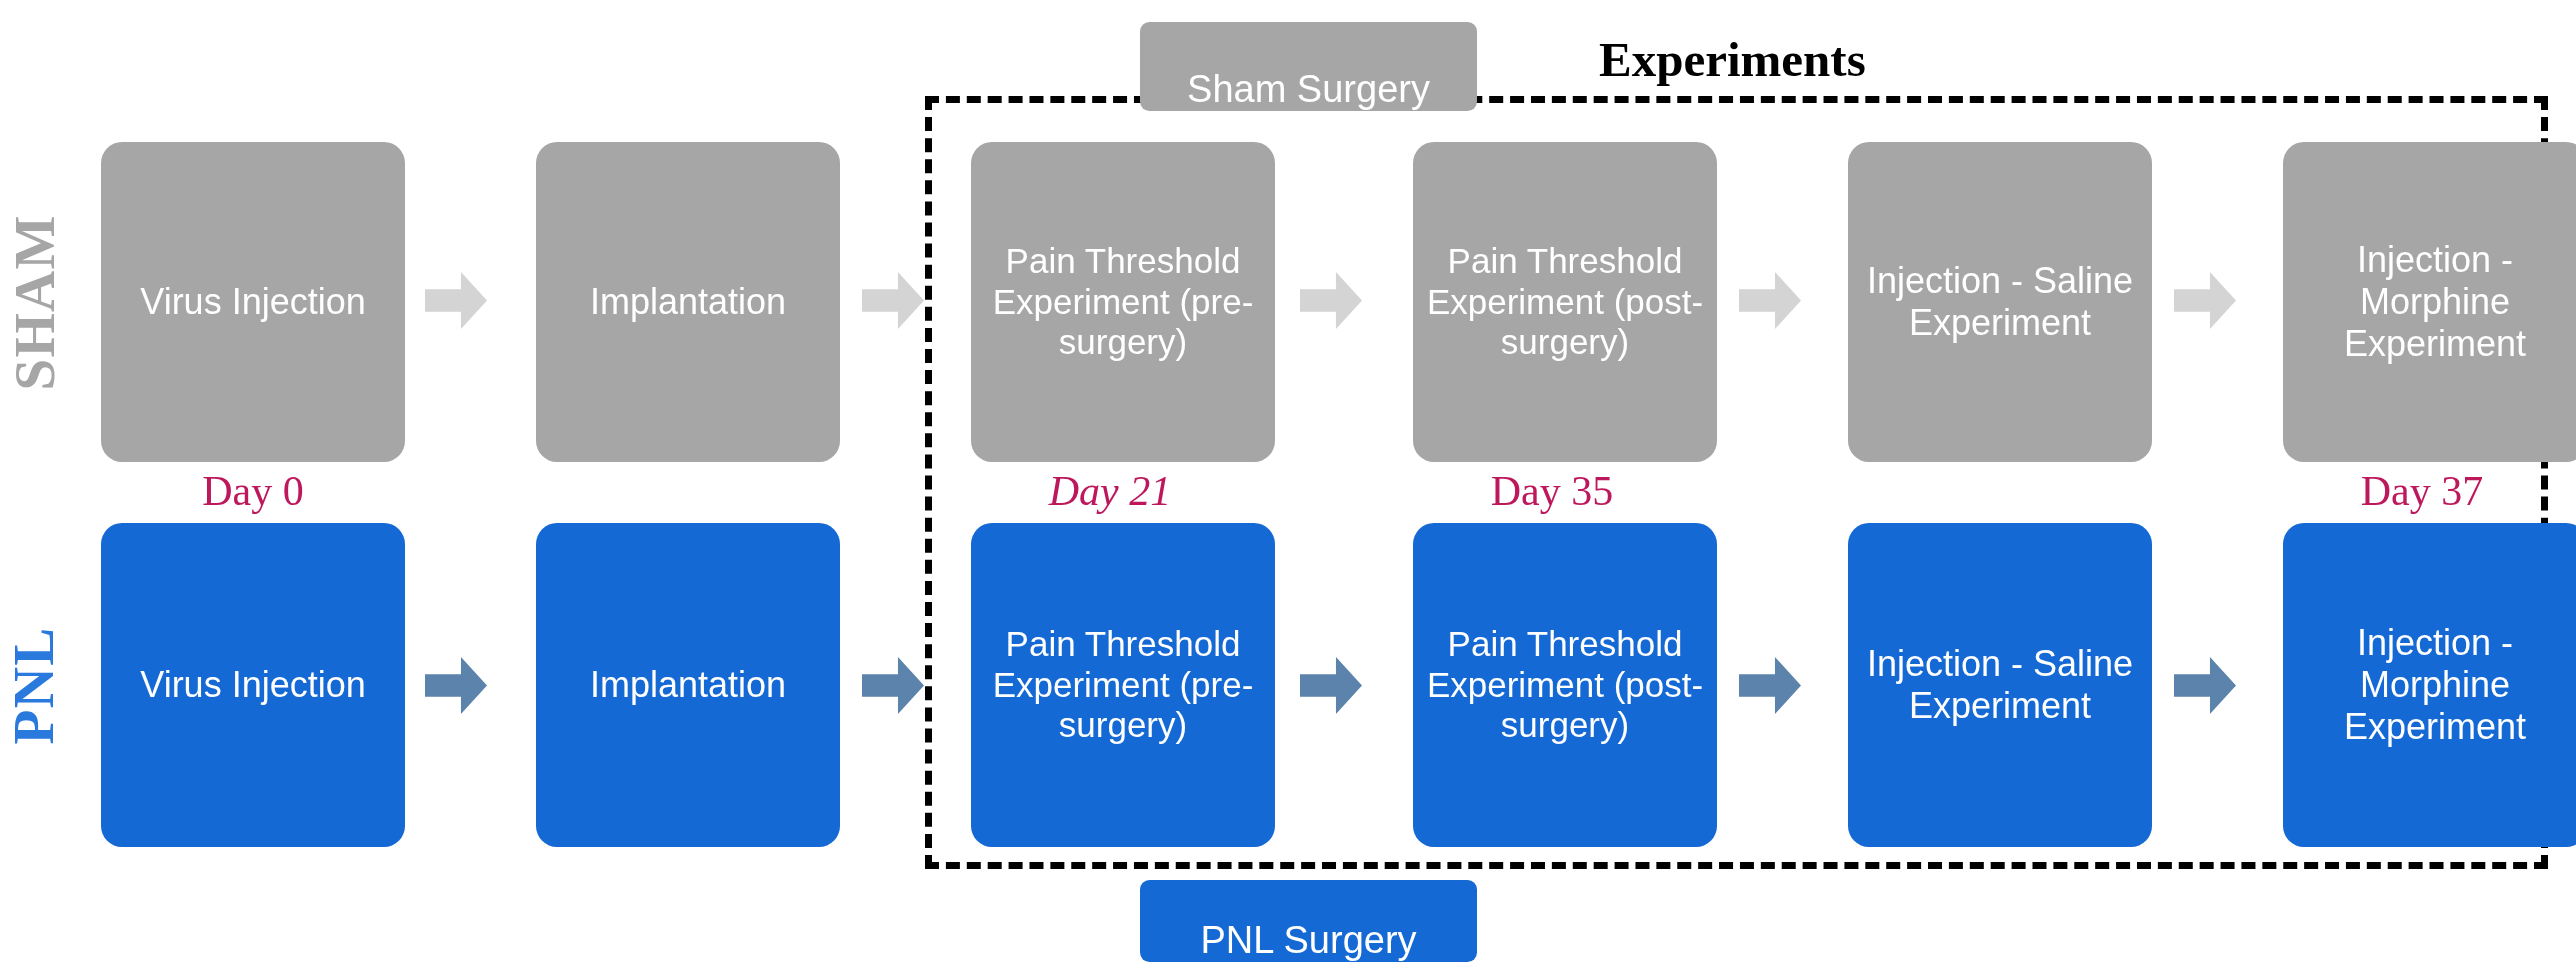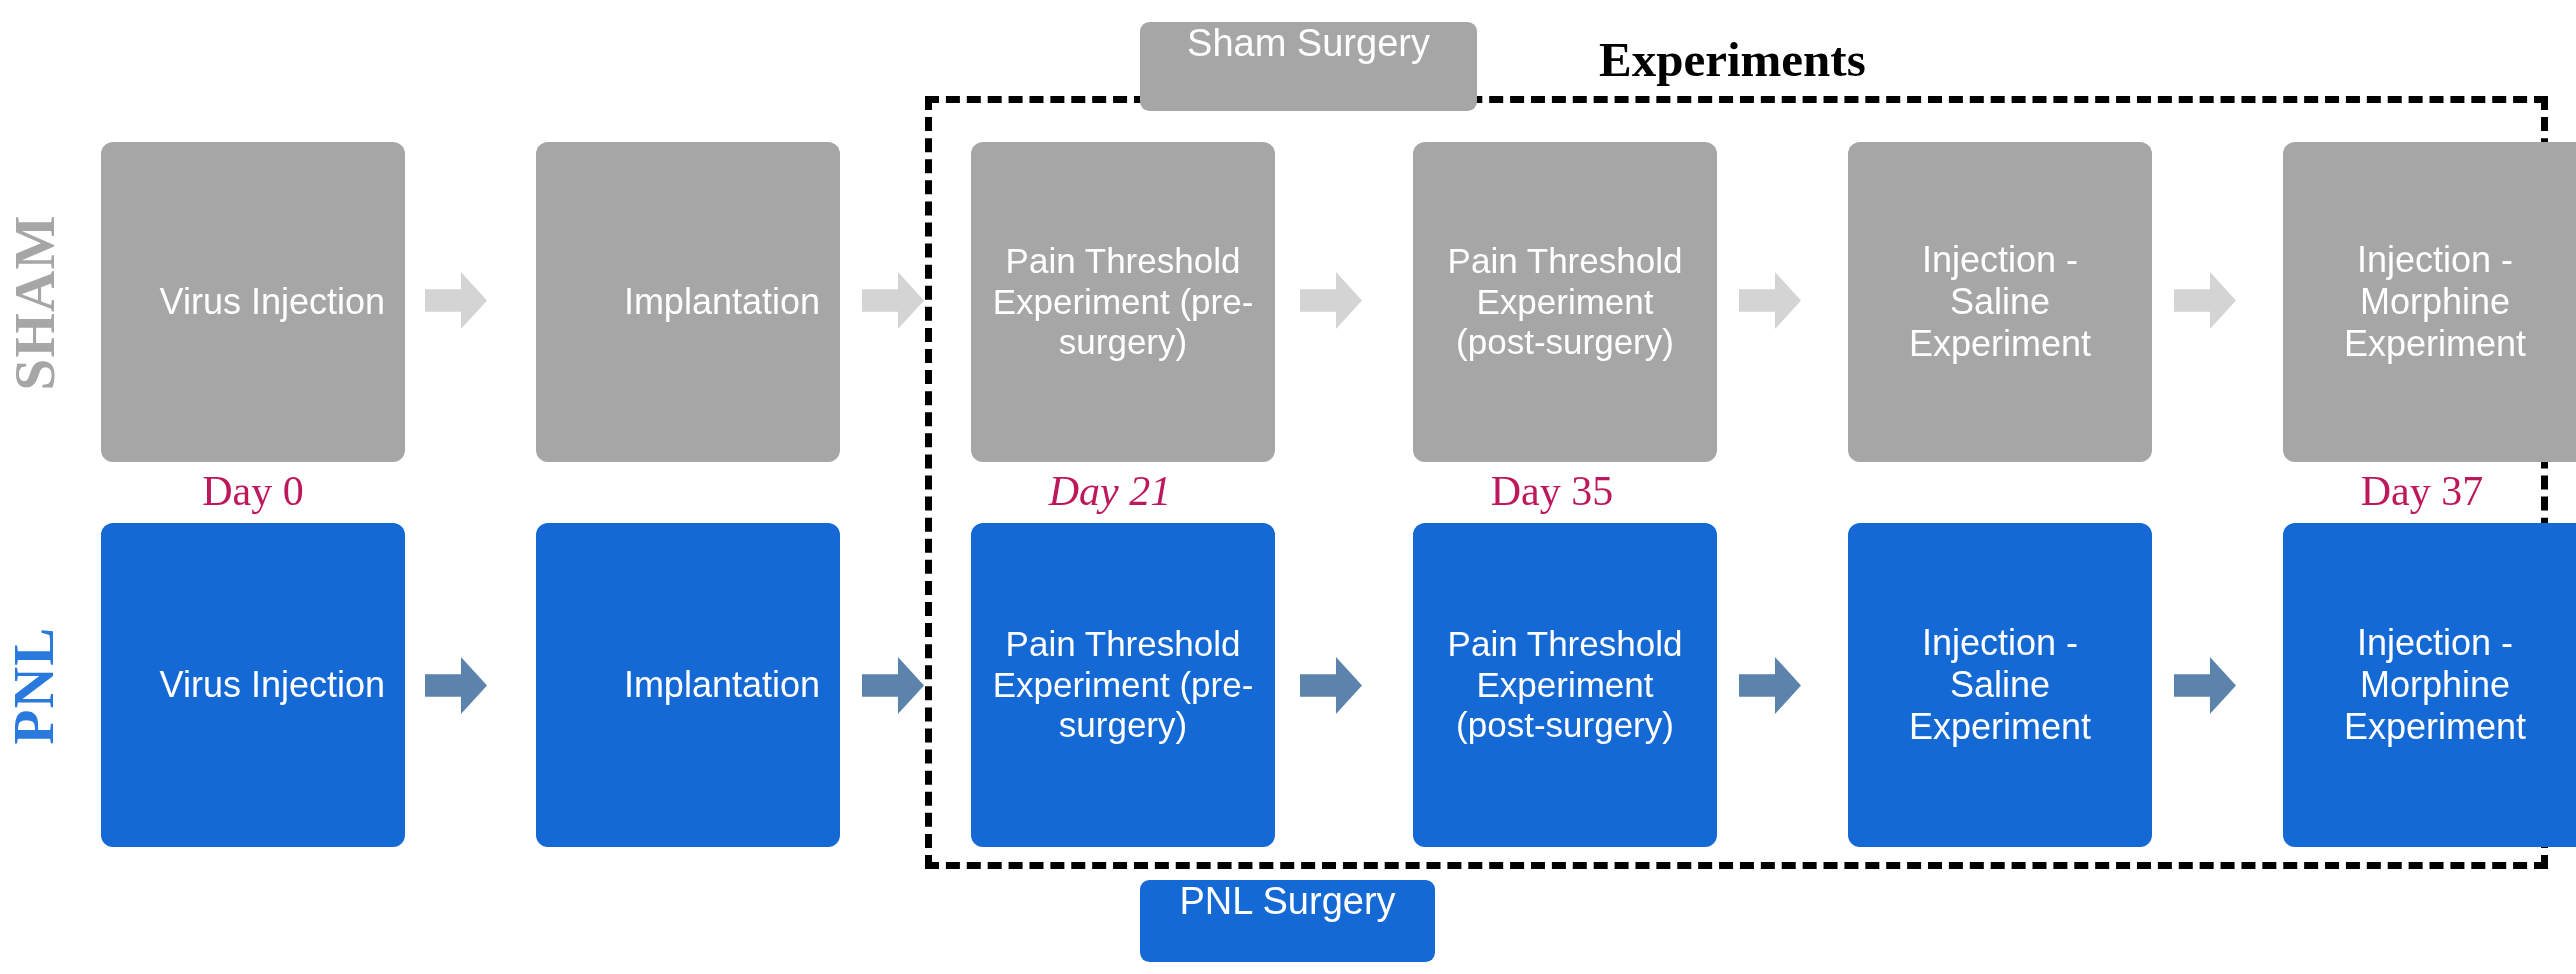--- a/index.html
+++ b/index.html
@@ -14,42 +14,42 @@
             display:flex;align-items:center;justify-content:center;}
   .rowlabel span{display:block;transform:rotate(-90deg);}
   #label-sham{left:-40px;top:142px;width:148px;height:320px;font-size:57px;color:#a6a6a6;}
   #label-pnl {left:-40px;top:523px;width:148px;height:324px;font-size:57px;color:#2a7ade;}
 
   
   #exp-frame{position:absolute;left:925px;top:96px;width:1623px;height:773px;
              border:7.4px dashed #000;box-sizing:border-box;}
 
   
-  .box{position:absolute;border-radius:12px;display:flex;align-items:center;
-       justify-content:flex-end;text-align:center;color:#fff;line-height:1.16;
-       font-size:36px;padding:0 20px;box-sizing:border-box;}
+  .box{position:absolute;border-radius:21px;display:flex;align-items:center;
+       justify-content:center;text-align:center;color:#fff;line-height:1.16;
+       font-size:36px;padding:0 9px;box-sizing:border-box;}
   .box.sham{background:#a6a6a6;top:142px;height:320px;}
   .box.pnl {background:#1469d4;top:523px;height:324px;}
   .box.tall{font-size:35px;}
 
   
   .arrow{position:absolute;width:62px;height:65px;}
   .arrow.sham{top:268px;}
   .arrow.pnl {top:653px;}
 
   
   .day{position:absolute;top:464px;height:54px;display:flex;align-items:center;
        justify-content:center;font-family:"Liberation Serif",serif;
        font-size:42px;color:#be185d;}
 
   
-  .pill{position:absolute;border-radius:9.4px;display:flex;align-items:flex-start;
+  .pill{position:absolute;border-radius:9.4px;display:flex;align-items:flex-end;
         justify-content:center;color:#fff;font-size:38px;}
   #pill-sham{left:1140px;top:22px;width:337px;height:89px;background:#a6a6a6;}
-  #pill-pnl {left:1140px;top:880px;width:295px;height:82px;background:#1469d4;}
+  #pill-pnl {left:1140px;top:880px;width:337px;height:82px;background:#1469d4;}
 
   #exp-title{position:absolute;left:1599px;top:19px;height:80px;display:flex;
              align-items:center;font-family:"Liberation Serif",serif;font-weight:bold;
              font-size:49px;color:#000;white-space:nowrap;text-align:right;}
 </style>
 </head>
 <body>
 
 <div id="stage">
 

